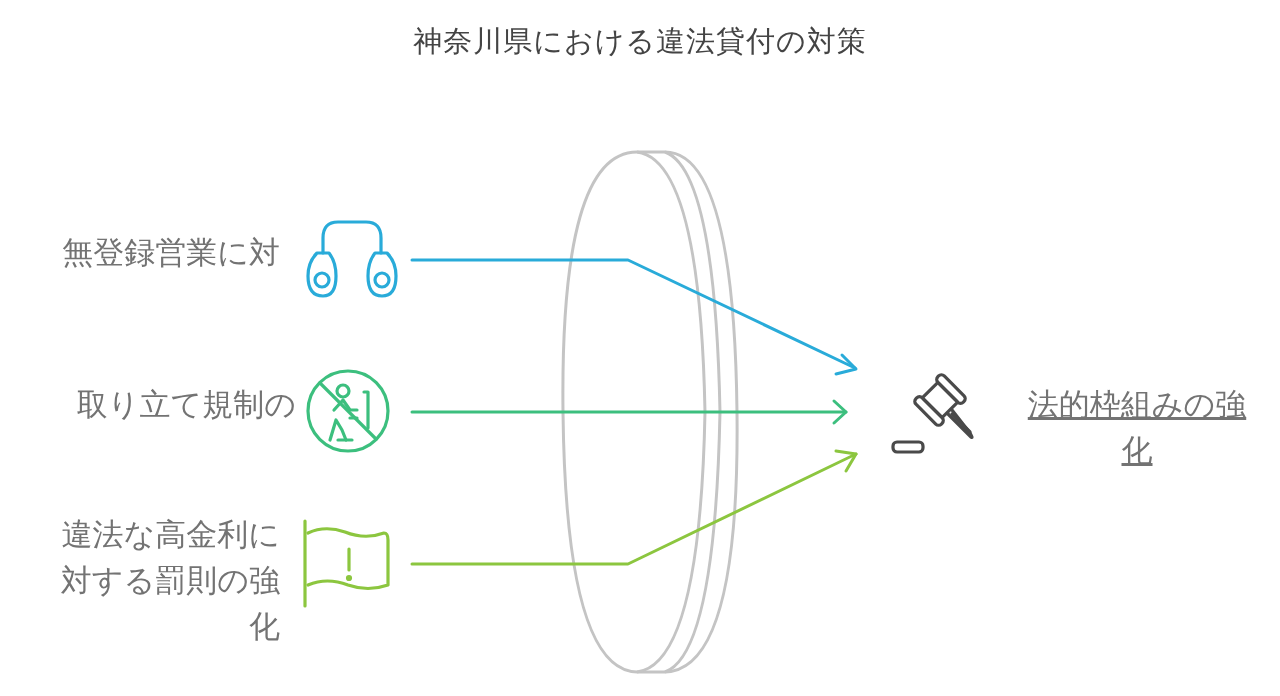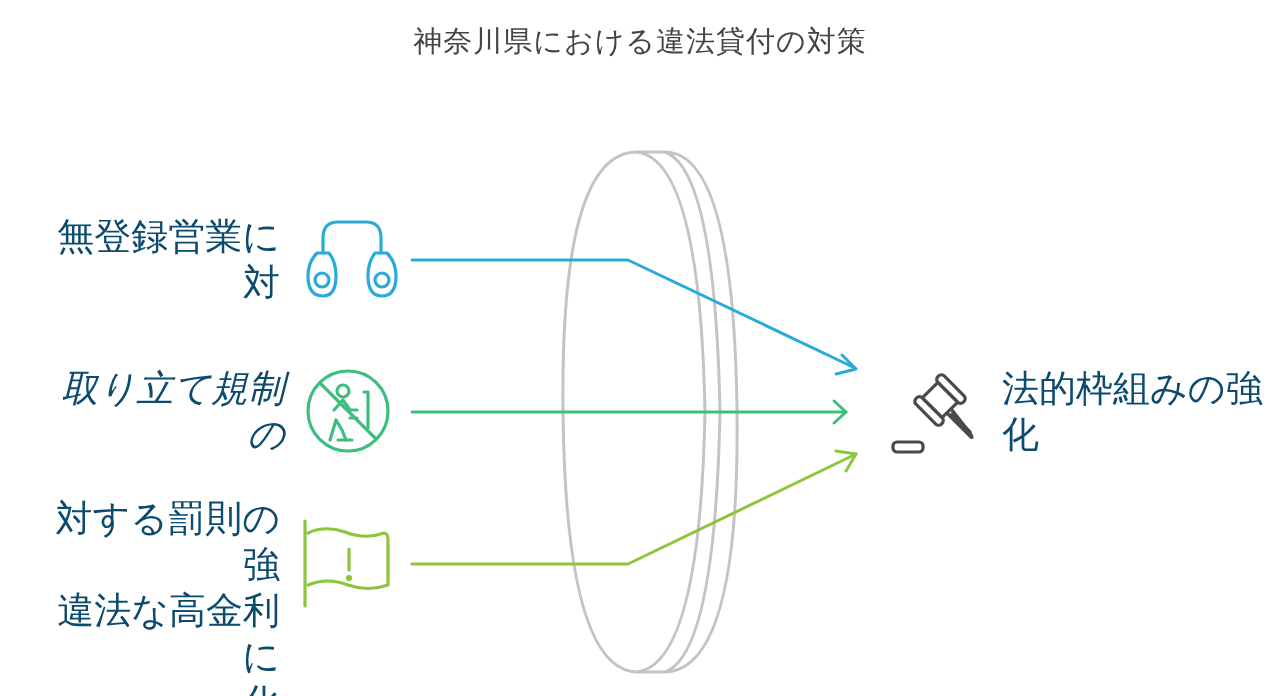--- a/index.html
+++ b/index.html
@@ -1,22 +1,22 @@
 <!DOCTYPE html>
 <html><head>
   <meta charset="utf-8">
   <style>
     html, body { margin: 0; padding: 0; background: #ffffff; }
     body { width: 1280px; height: 696px; position: relative; overflow: hidden;
            font-family: "DejaVu Sans", "Liberation Sans", sans-serif; color: #3f3f3f; }
     .title { position: absolute; left: 0; top: 22px; width: 1280px; text-align: center;
              font-size: 29px; color: #444; letter-spacing: 1px; }
-    .label { position: absolute; font-size: 37px; line-height: 46px; color: #0c4a6e;
-             text-align: right; }
-    .label.right { text-align: left; }
+    .label { position: absolute; font-size: 31px; line-height: 46px; color: #737373;
+             text-align: right; margin-top: 15px; }
+    .label.right { text-align: center; text-decoration: underline; }
     svg.canvas { position: absolute; left: 0; top: 0; }
   </style>
 </head>
 <body>
 
 <div class="title">神奈川県における違法貸付の対策</div>
 
 <svg class="canvas" width="1280" height="696" viewBox="0 0 1280 696">
 
   <g fill="none" stroke="#c4c4c4" stroke-width="3">
@@ -72,25 +72,25 @@
       <rect x="922" y="411" width="36" height="9" rx="4"></rect>
     </g>
     <path d="M948 414 L970 436 Q974 440 970 433 L952 410"></path>
     <line x1="952" y1="414" x2="970" y2="432"></line>
   </g>
 </svg>
 
 <div class="label" style="left:24px; top:214px; width:256px;">
   <div>無登録営業に対</div>
 </div>
-<div class="label" style="left:29px; top:366px; width:256px;font-style:italic;">
+<div class="label" style="left:40px; top:366px; width:256px;">
   <div>取り立て規制の</div>
 </div>
 <div class="label" style="left:24px; top:496px; width:256px;">
+  <div>違法な高金利に</div>
   <div>対する罰則の強</div>
-  <div>違法な高金利に</div>
   <div>化</div>
 </div>
 
 <div class="label right" style="left:1002px; top:366px; width:270px;">
   <div>法的枠組みの強</div>
   <div>化</div>
 </div>
 
 </body></html>

